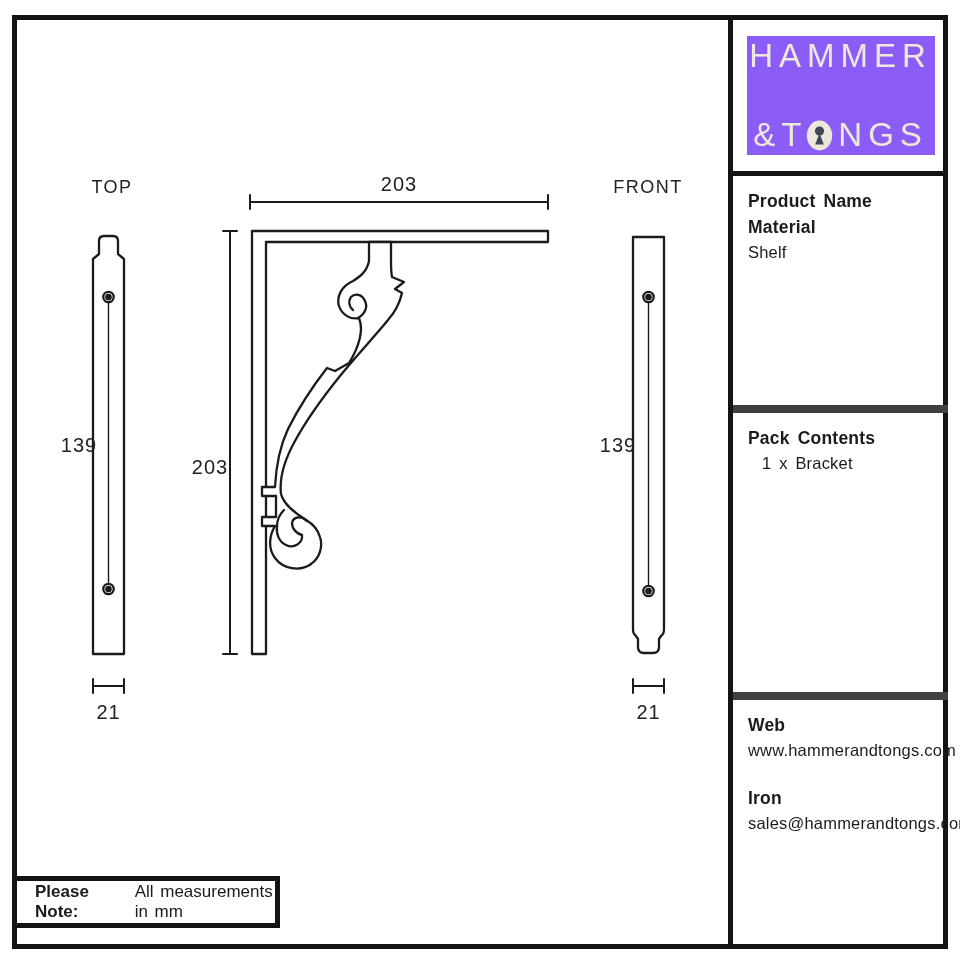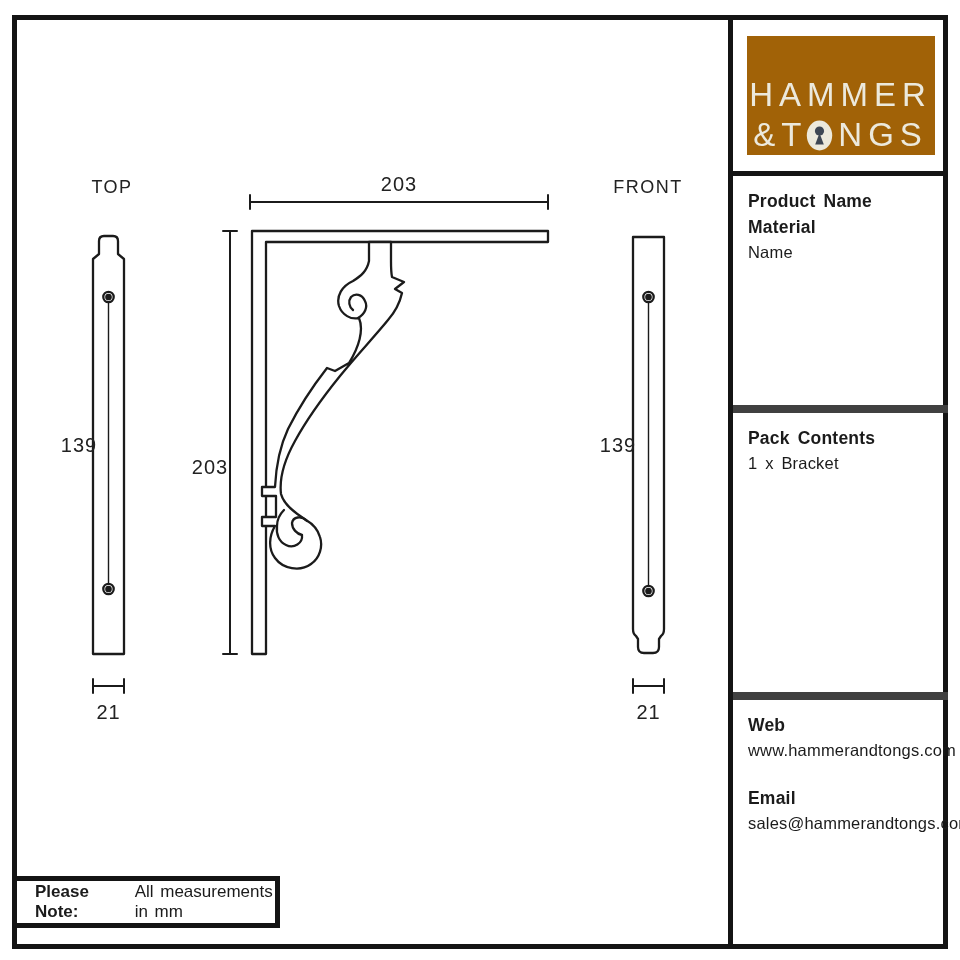--- a/index.html
+++ b/index.html
@@ -18,31 +18,31 @@
     border-left:5px solid #141414;box-sizing:border-box;
     display:flex;flex-direction:column;
   }
   .cell{box-sizing:border-box;border-bottom:8px solid #404040;padding:12px 14px 0 15px;}
   .cell:last-child{border-bottom:none;flex:1;}
   .cell-logo{height:156px;padding:0;display:flex;align-items:center;justify-content:center;border-bottom:5px solid #141414;box-sizing:border-box;}
   .cell-product{height:237px;}
   .cell-pack{height:287px;}
   .cell-web{height:152px;}
   .logo-panel{
-    width:188px;height:119px;background:#a16207;
-    display:flex;flex-direction:column;align-items:center;justify-content:flex-end;
+    width:188px;height:119px;background:#8b5cf6;
+    display:flex;flex-direction:column;align-items:center;justify-content:space-between;
   }
   .logo-line{
     color:#ece9dc;font-size:33px;line-height:40px;font-weight:400;
     letter-spacing:6px;white-space:nowrap;display:flex;align-items:center;
   }
   .logo-line .khwrap{display:inline-block;width:27px;height:31px;margin:0 5px 0 -1px;}
   .sb-label{font-weight:bold;font-size:17.5px;letter-spacing:.2px;word-spacing:3px;line-height:26px;}
   .sb-value{font-size:16.5px;letter-spacing:.2px;word-spacing:3px;line-height:25px;margin-bottom:22px;}
-  .sb-item{font-size:16.5px;letter-spacing:.2px;word-spacing:3px;line-height:25px;}
+  .sb-item{font-size:16.5px;letter-spacing:.2px;word-spacing:3px;line-height:25px;margin-left:14px;}
   
   .notebox{
     position:absolute;left:12px;top:876px;width:268px;height:52px;
     border:5px solid #141414;box-sizing:border-box;
     display:flex;align-items:center;padding-left:18px;
   }
   .notebox .nb-label{font-weight:bold;font-size:17px;word-spacing:2px;}
   .notebox .nb-text{font-size:17px;margin-left:24px;word-spacing:2px;}
   
   .drawing{position:absolute;left:0;top:0;width:728px;height:960px;}
@@ -150,32 +150,32 @@
             </svg>
           </span>
           <span>NGS</span>
         </div>
       </div>
     </div>
 
     <div class="cell cell-product">
       <div class="sb-label">Product Name</div>
       <div class="sb-label">Material</div>
-      <div class="sb-value">Name</div>
+      <div class="sb-value">Shelf</div>
     </div>
 
     <div class="cell cell-pack">
       <div class="sb-label">Pack Contents</div>
       <div class="sb-item">1 x Bracket</div>
     </div>
 
     <div class="cell cell-web">
       <div class="sb-label">Web</div>
       <div class="sb-value">www.hammerandtongs.com</div>
-      <div class="sb-label">Email</div>
+      <div class="sb-label">Iron</div>
       <div class="sb-value">sales@hammerandtongs.com</div>
     </div>
 
 
   </div>
 
   <div class="notebox">
     <span class="nb-label">Please Note:</span>
     <span class="nb-text">All measurements in mm</span>
   </div>

